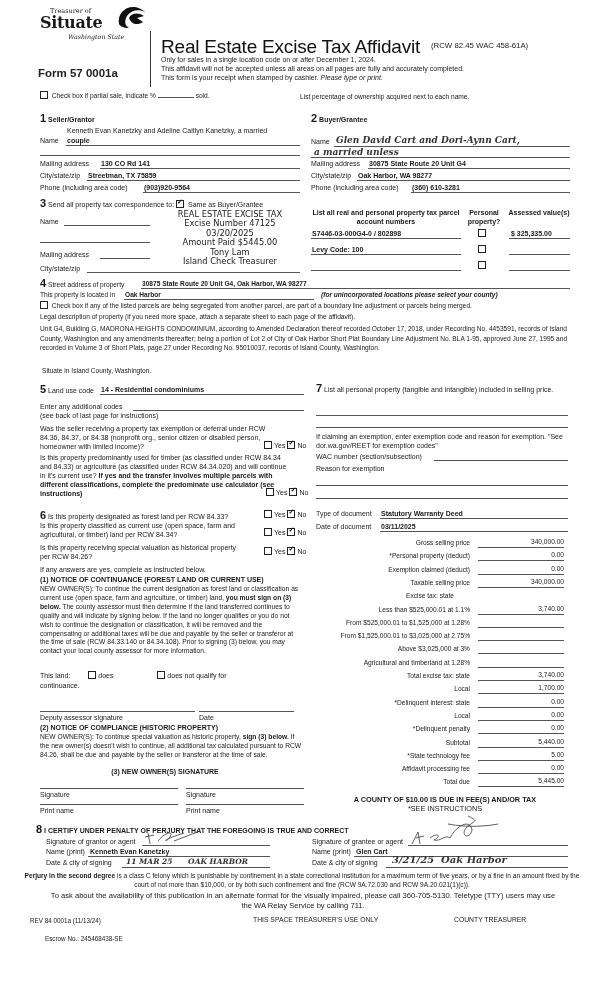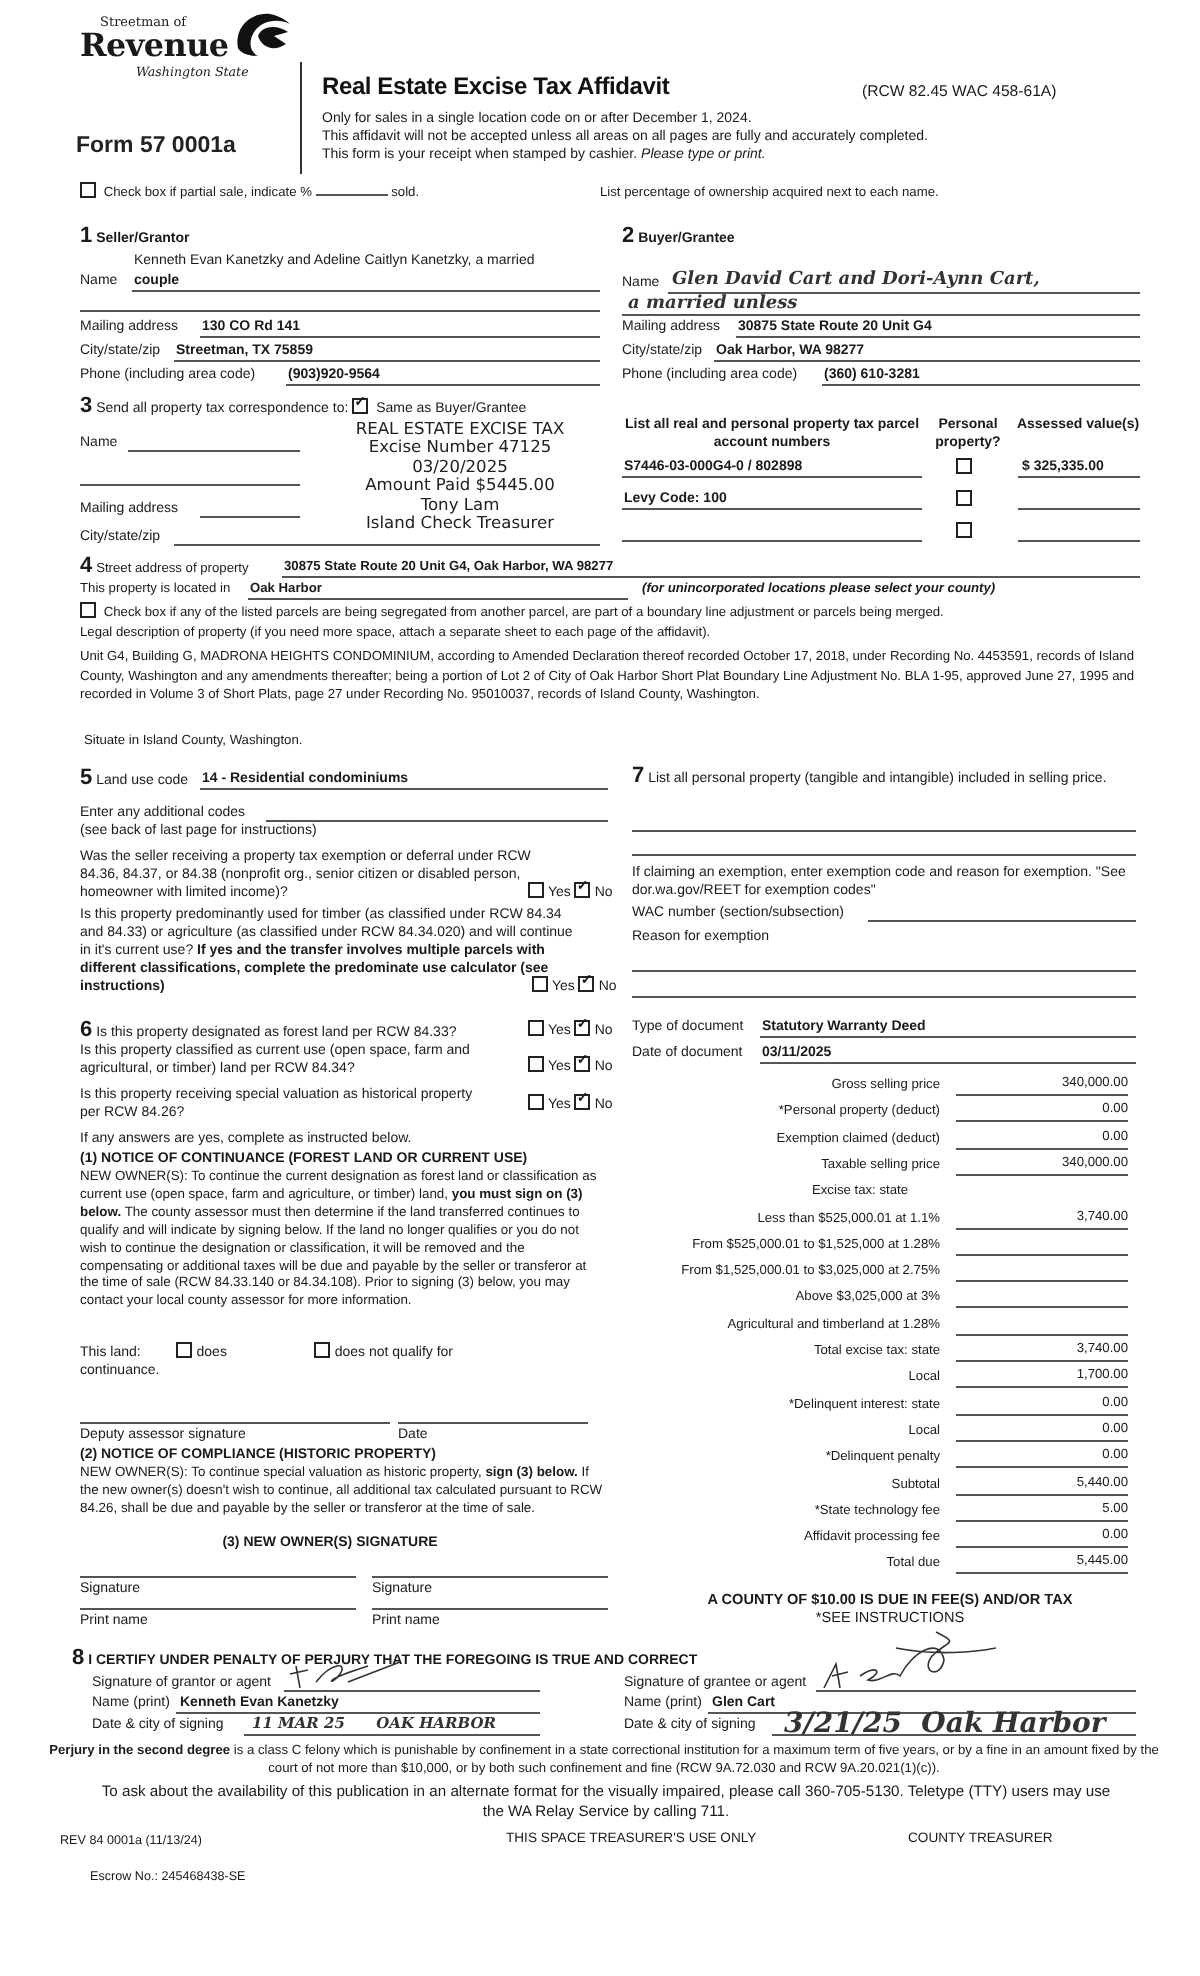--- a/index.html
+++ b/index.html
@@ -17,32 +17,32 @@
   .calc-row { position: absolute; left: 312px; width: 258px; height: 11px; font-size: 6.6px; }
   .calc-row .lbl { position: absolute; right: 100px; top: 1px; white-space: nowrap; }
   .calc-row .val { position: absolute; right: 6px; width: 86px; top: 0px; text-align: right; border-bottom: 0.7px solid #555; height: 9px; }
   .stamp { font-family: "DejaVu Sans", sans-serif; font-size: 8.3px; line-height: 9.4px; text-align: center; color: #222; }
   .tiny { font-size: 6.3px; }
 </style>
 </head>
 <body>
 
 <div class="abs" style="left:40px;top:4px;width:112px;height:50px;">
-  <div class="abs" style="left:10px;top:3px;font-family:'DejaVu Serif',serif;font-size:6.5px;">Streetman of</div>
-  <div class="abs" style="left:0px;top:9px;font-family:'DejaVu Serif',serif;font-weight:bold;font-size:16px;letter-spacing:-0.3px;">Revenue</div>
+  <div class="abs" style="left:10px;top:3px;font-family:'DejaVu Serif',serif;font-size:6.5px;">Treasurer of</div>
+  <div class="abs" style="left:0px;top:9px;font-family:'DejaVu Serif',serif;font-weight:bold;font-size:16px;letter-spacing:-0.3px;">Situate</div>
   <svg class="abs" style="left:75px;top:0px;" width="32" height="26" viewBox="0 0 32 26">
     <path d="M4 20 C2 10 10 2 20 3 C26 4 30 8 30 8 C24 5 16 6 12 12 C9 17 10 22 14 24 C8 24 5 22 4 20 Z" fill="#111"></path>
     <path d="M14 14 C16 9 23 8 29 12 L22 14 L28 18 C22 22 16 20 14 14 Z" fill="#111"></path>
   </svg>
   <div class="abs i" style="left:28px;top:29px;font-family:'DejaVu Serif',serif;font-size:6.3px;">Washington State</div>
 </div>
 <div class="abs" style="left:38px;top:67px;font-size:11.5px;font-weight:bold;color:#222;">Form 57 0001a</div>
 <div class="abs" style="left:150px;top:31px;width:1px;height:56px;background:#333;"></div>
 
-<div class="abs" style="left:161px;top:36px;font-size:12px;font-weight:bold;color:#111;letter-spacing:-0.2px;">Real Estate Excise Tax Affidavit</div>
+<div class="abs" style="left:161px;top:36px;font-size:19px;font-weight:normal;color:#111;letter-spacing:-0.2px;">Real Estate Excise Tax Affidavit</div>
 <div class="abs" style="left:431px;top:41px;font-size:7.8px;">(RCW 82.45 WAC 458-61A)</div>
 <div class="abs" style="left:161px;top:56px;font-size:7px;">Only for sales in a single location code on or after December 1, 2024.</div>
 <div class="abs" style="left:161px;top:65px;font-size:7px;">This affidavit will not be accepted unless all areas on all pages are fully and accurately completed.</div>
 <div class="abs" style="left:161px;top:74px;font-size:7px;">
   <span>This form is your receipt when stamped by cashier.</span>
   <span class="i">Please type or print.</span>
 </div>
 
 <div class="abs" style="left:40px;top:91px;font-size:6.6px;">
   <span class="cb"></span>
@@ -377,21 +377,21 @@
   <svg class="abs" style="left:0px;top:-22px;" width="90" height="32" viewBox="0 0 90 32">
       <path d="M4 30 L10 18 L12 30 M8 24 L16 22 M22 24 C30 18 34 22 26 26 C32 28 38 20 42 24 C48 12 62 4 64 16 C62 26 52 22 58 14 C66 6 72 8 60 2 M40 10 C60 14 80 12 90 10" stroke="#333" stroke-width="0.8" fill="none"></path>
     </svg>
 </div>
 <div class="abs" style="left:312px;top:848px;">Name (print)</div>
 <div class="abs line" style="left:354px;top:847px;width:214px;height:9px;">
   <span style="position:absolute;left:2px;top:1px;">Glen Cart</span>
 </div>
 <div class="abs" style="left:312px;top:859px;">Date &amp; city of signing</div>
 <div class="abs line" style="left:386px;top:855px;width:182px;height:12px;">
-  <span class="hand" style="position:absolute;left:6px;top:-1px;font-size:14px;white-space:pre;">3/21/25  Oak Harbor</span>
+  <span class="hand" style="position:absolute;left:6px;top:-1px;font-size:10px;white-space:pre;">3/21/25  Oak Harbor</span>
 </div>
 
 <div class="abs c" style="left:24px;top:871px;width:556px;font-size:6.6px;line-height:9px;">
   <span class="b">Perjury in the second degree</span><span> is a class C felony which is punishable by confinement in a state correctional institution for a maximum term of five years, or by a fine in an amount fixed by the court of not more than $10,000, or by both such confinement and fine (RCW 9A.72.030 and RCW 9A.20.021(1)(c)).</span>
 </div>
 <div class="abs c" style="left:48px;top:891px;width:510px;font-size:7.6px;line-height:10px;">To ask about the availability of this publication in an alternate format for the visually impaired, please call 360-705-5130. Teletype (TTY) users may use the WA Relay Service by calling 711.</div>
 <div class="abs tiny" style="left:30px;top:917px;">REV 84 0001a (11/13/24)</div>
 <div class="abs" style="left:253px;top:916px;font-size:6.8px;">THIS SPACE TREASURER'S USE ONLY</div>
 <div class="abs" style="left:454px;top:916px;font-size:6.8px;">COUNTY TREASURER</div>
 <div class="abs tiny" style="left:45px;top:935px;">

